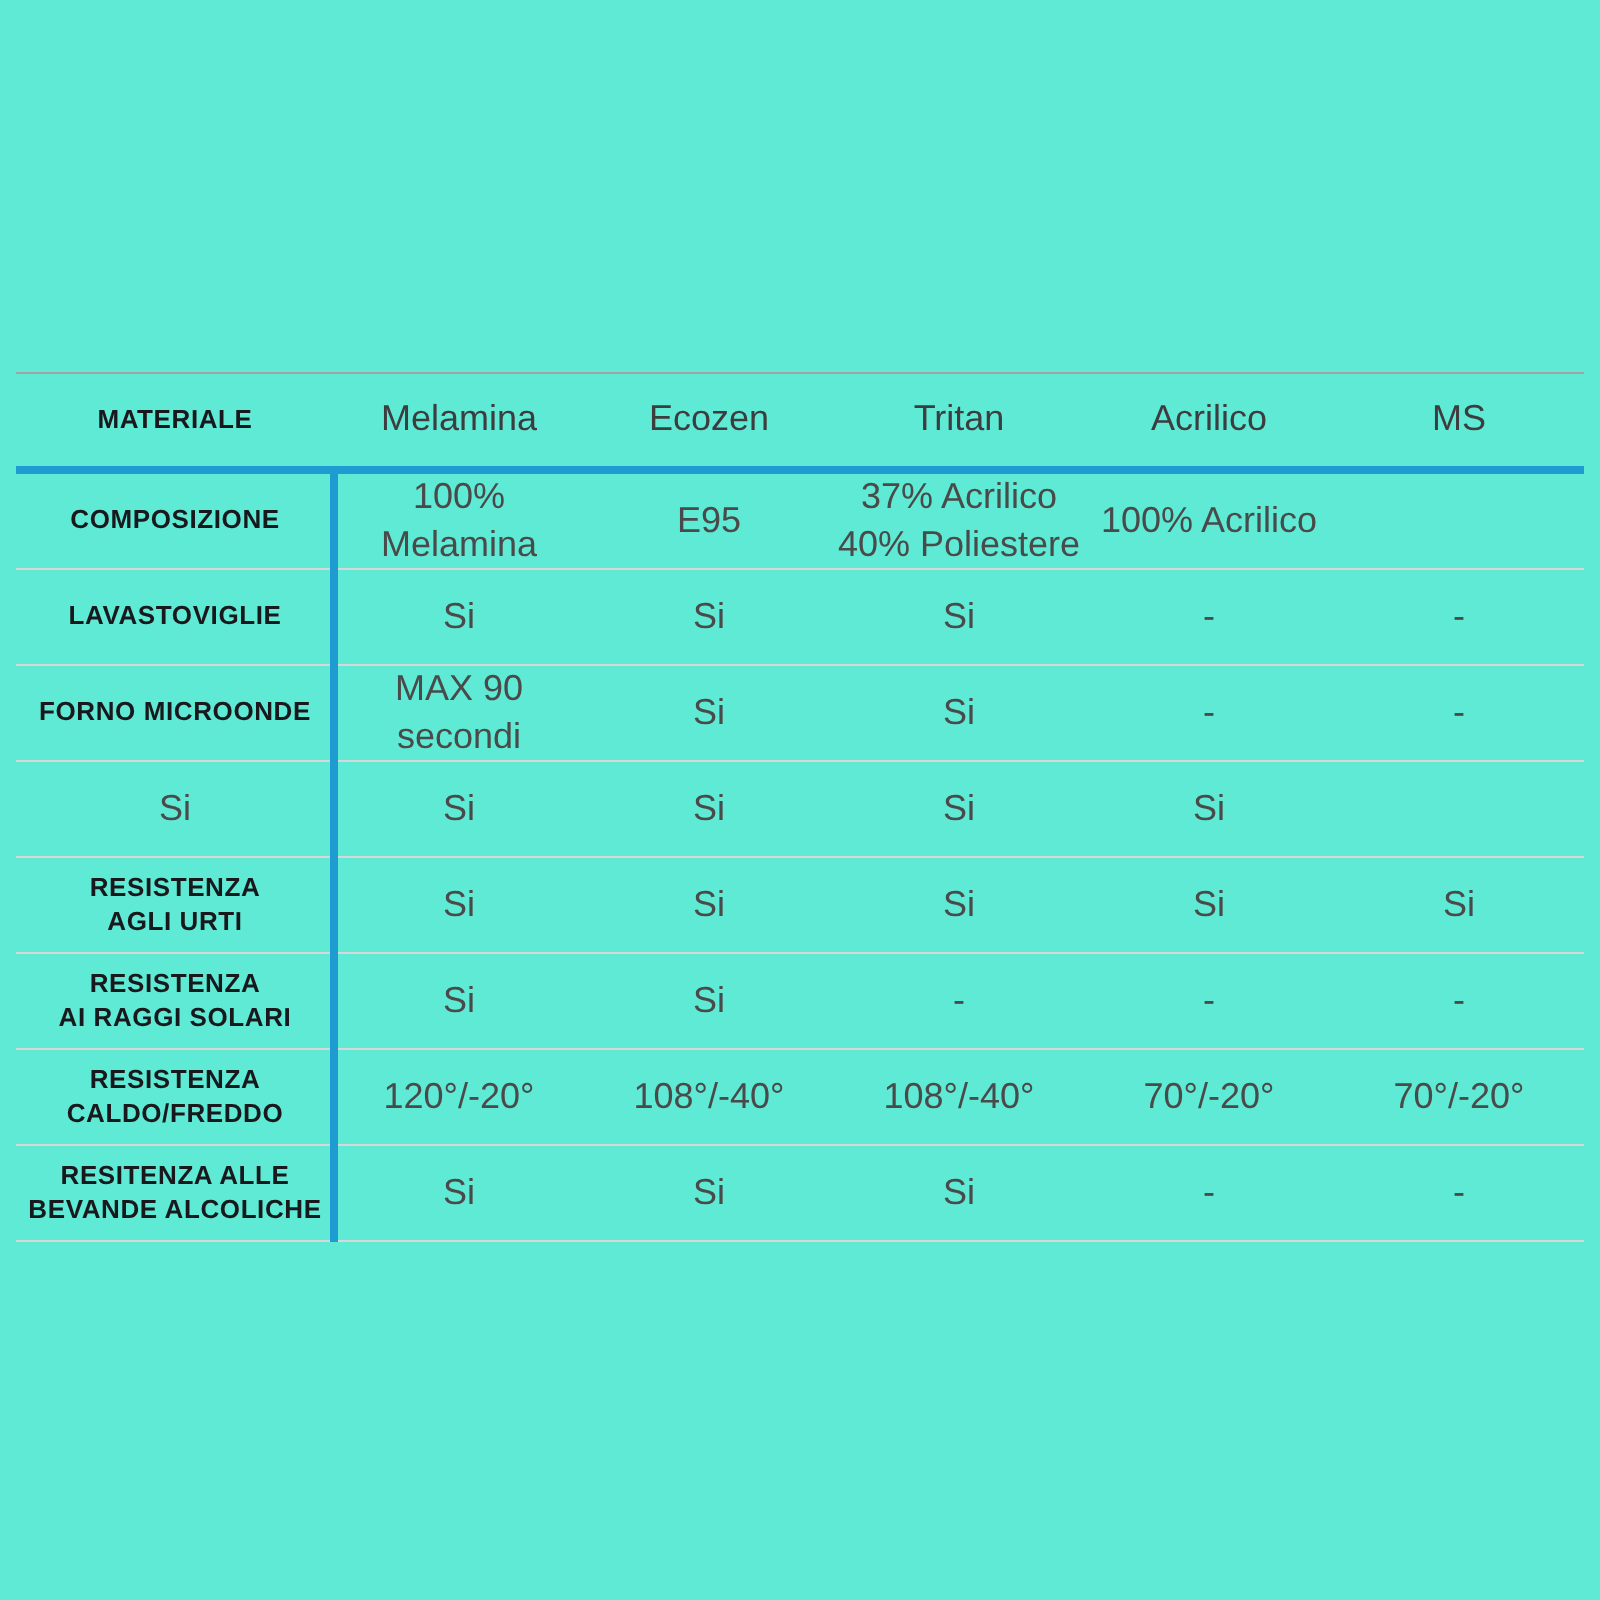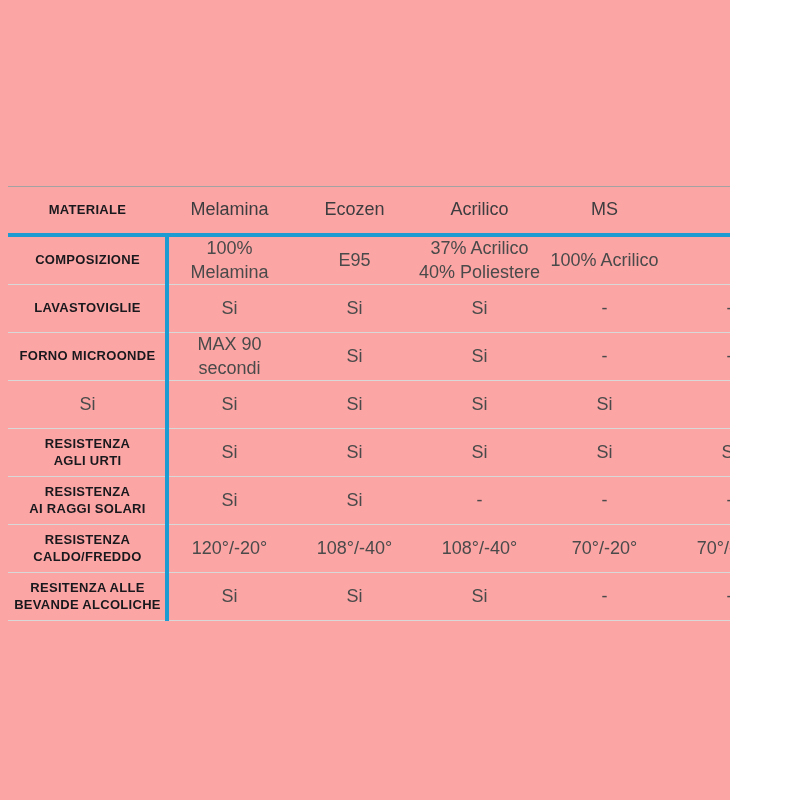--- a/index.html
+++ b/index.html
@@ -3,23 +3,23 @@
 <meta charset="utf-8">
 <style>
   html, body {
     margin: 0;
     padding: 0;
     background: #ffffff;
     font-family: "Liberation Sans", sans-serif;
   }
   .page {
     position: relative;
-    width: 730px;
+    width: 800px;
     height: 800px;
-    background: #fca5a5;
+    background: #5eead4;
     overflow: hidden;
   }
   .spec-table {
     position: absolute;
     left: 8px;
     top: 186px;
     width: 784px;
     border-top: 1px solid #a3a3a3;
   }
   .row {
@@ -68,20 +68,21 @@
 </head>
 <body>
 
 <div class="page">
   <div class="spec-table">
 
     <div class="row thead">
       <div class="cell label-cell">MATERIALE</div>
       <div class="cell col-header">Melamina</div>
       <div class="cell col-header">Ecozen</div>
+      <div class="cell col-header">Tritan</div>
       <div class="cell col-header">Acrilico</div>
       <div class="cell col-header">MS</div>
     </div>
 
     <div class="accent-bar"></div>
 
     <div class="tbody">
 
       <div class="row">
         <div class="cell label-cell">COMPOSIZIONE</div>

